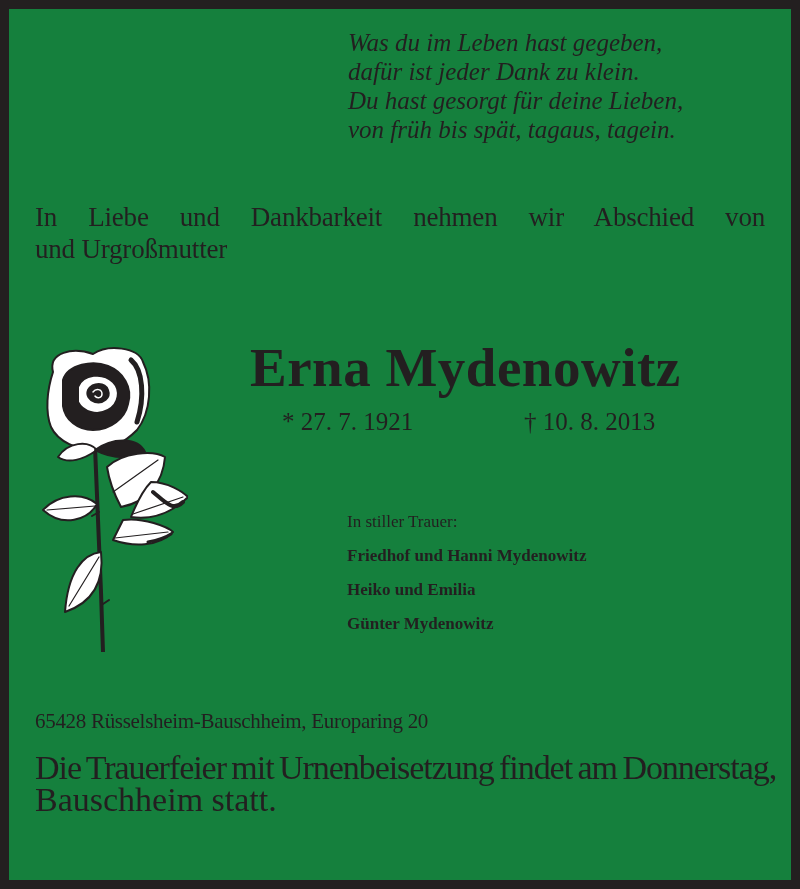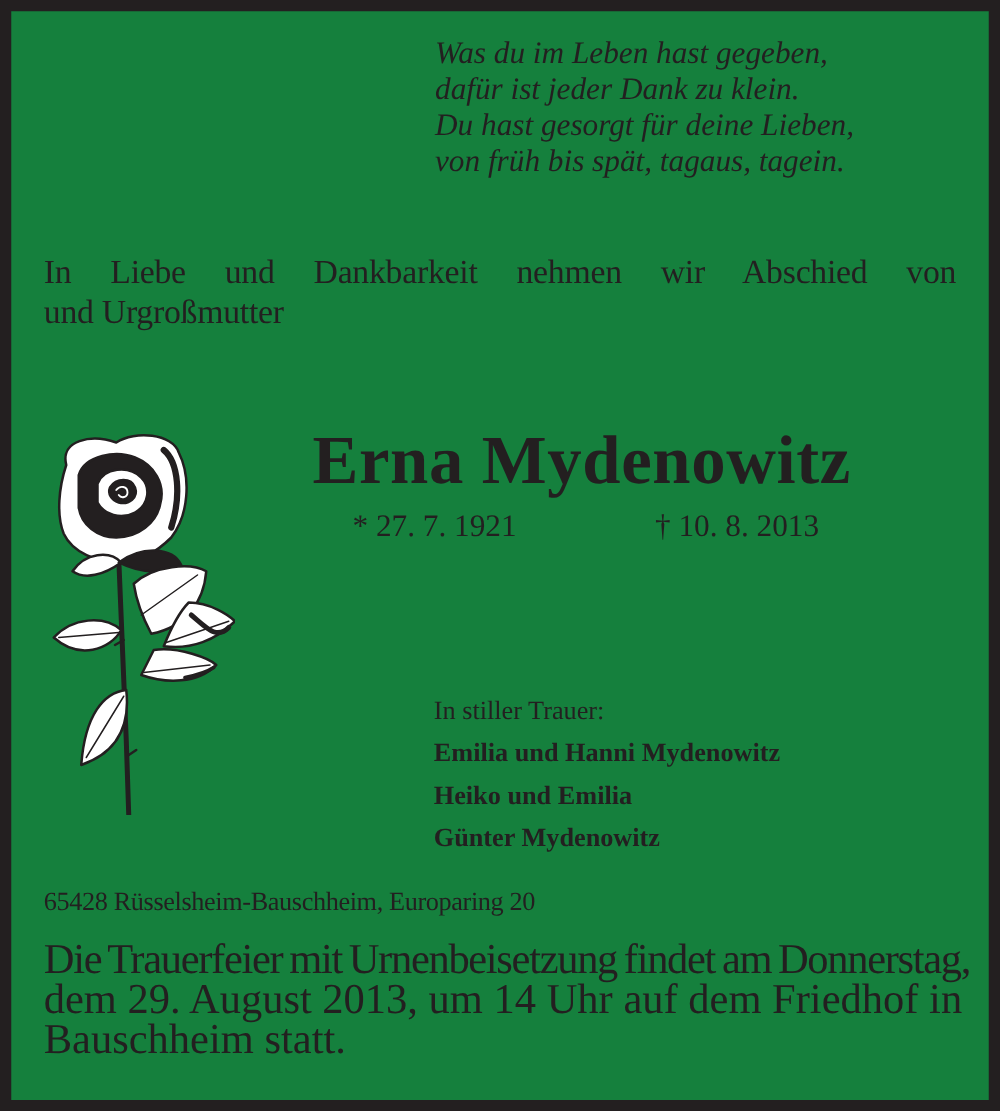--- a/index.html
+++ b/index.html
@@ -26,21 +26,21 @@
     font-weight: bold; font-size: 55px; line-height: 68px; white-space: nowrap;
     letter-spacing: 0.5px;
     margin-left: 46px;
   }
   .dates { position: absolute; top: 398px; font-size: 25px; line-height: 30px; white-space: nowrap; }
   .born { left: 273px; text-align: right; }
   .died { left: 515px; }
   .rose { position: absolute; left: 24px; top: 333px; width: 155px; height: 310px; }
   .mourning {
     position: absolute; left: 338px; top: 496px; width: 440px;
-    font-size: 21px; line-height: 34px; margin-top: 46px;
+    font-size: 17px; line-height: 34px;
   }
   .mourning .label { font-weight: normal; }
   .mourning .fam { font-weight: bold; white-space: nowrap; }
   .address {
     position: absolute; left: 26px; top: 697px; font-size: 21px; line-height: 30px; white-space: nowrap;
     letter-spacing: -0.3px;
   }
   .ceremony {
     position: absolute; left: 26px; top: 743px; width: 730px;
     font-size: 34px; line-height: 32px;
@@ -100,26 +100,25 @@
       <path d="M36 264 L 66 215" stroke-width="1.2"></path>
     </g>
   </svg>
 
   <div class="name">Erna Mydenowitz</div>
   <div class="dates born">* 27. 7. 1921</div>
   <div class="dates died">† 10. 8. 2013</div>
 
   <div class="mourning">
     <div class="label">In stiller Trauer:</div>
-    <div class="fam">Emilia und Hanni Mydenowitz</div>
+    <div class="fam">Friedhof und Hanni Mydenowitz</div>
     <div class="fam">Heiko und Emilia</div>
     <div class="fam">Günter Mydenowitz</div>
   </div>
 
   <div class="address">65428 Rüsselsheim-Bauschheim, Europaring 20</div>
 
   <div class="ceremony">
     <span class="line tight">Die Trauerfeier mit Urnenbeisetzung findet am Donnerstag,</span>
-    <span class="line">dem 29. August 2013, um 14 Uhr auf dem Friedhof in</span>
     <span class="line last">Bauschheim statt.</span>
   </div>
 
 </div>
 
 </body></html>

